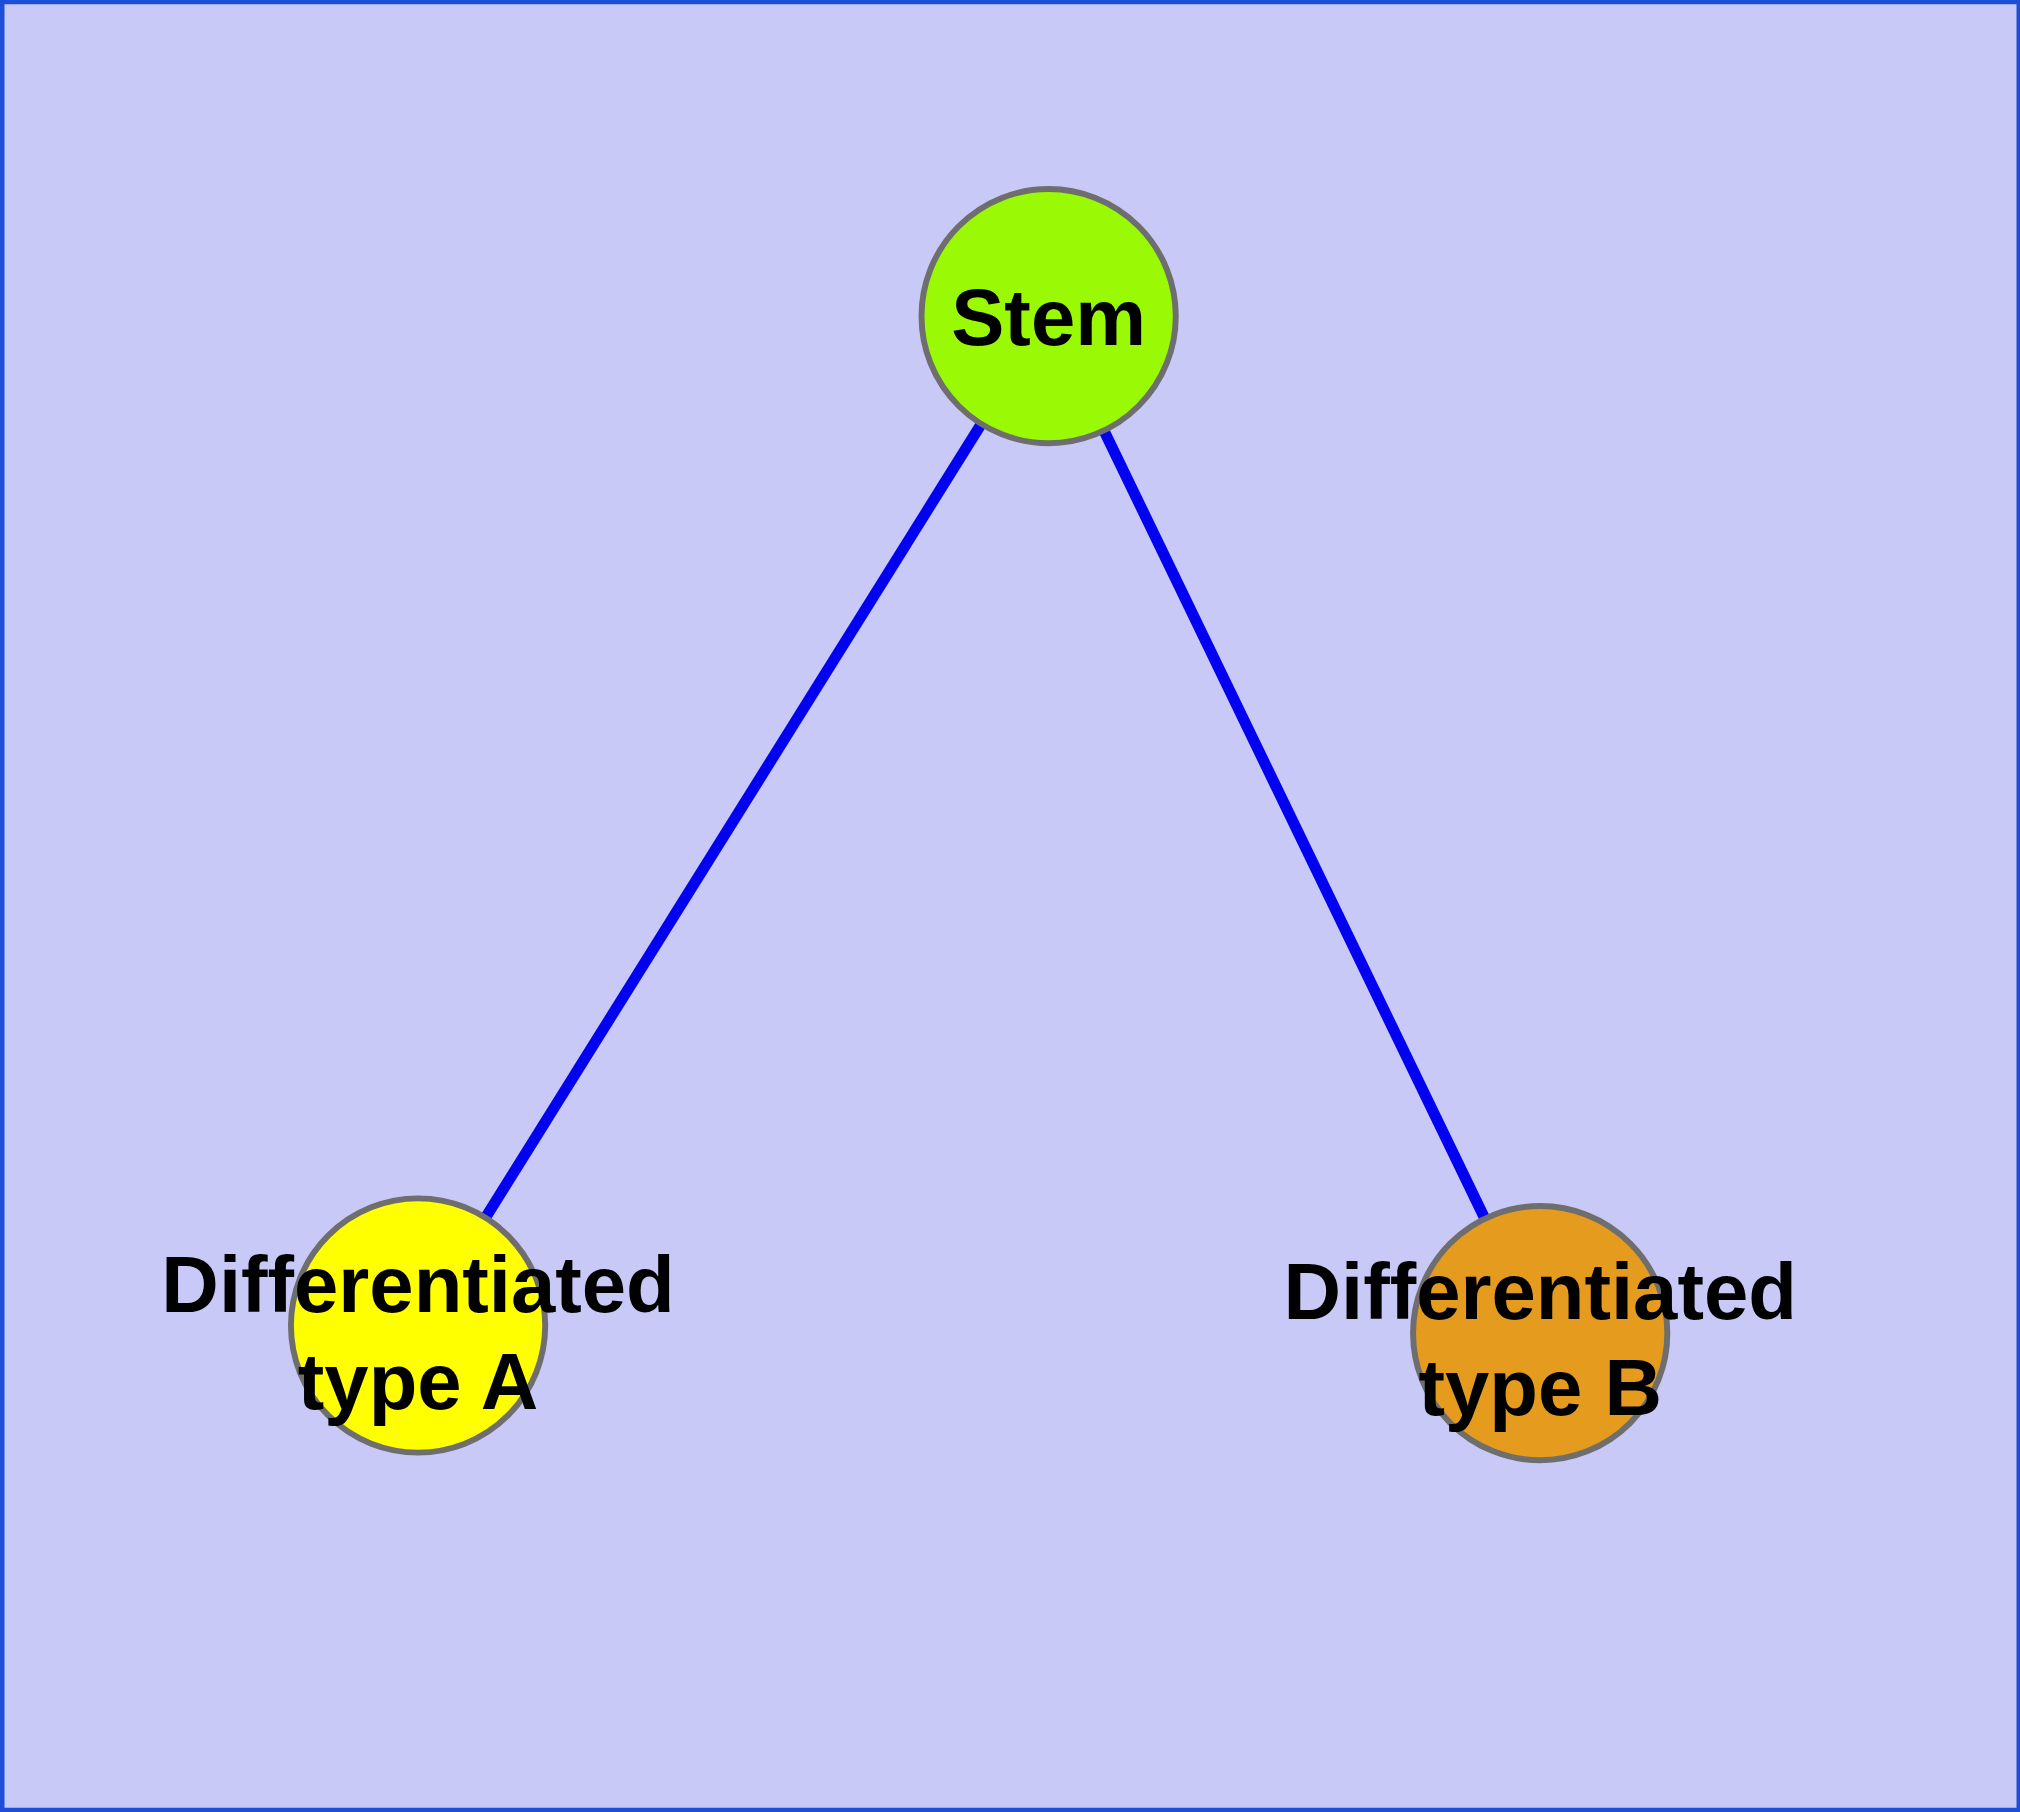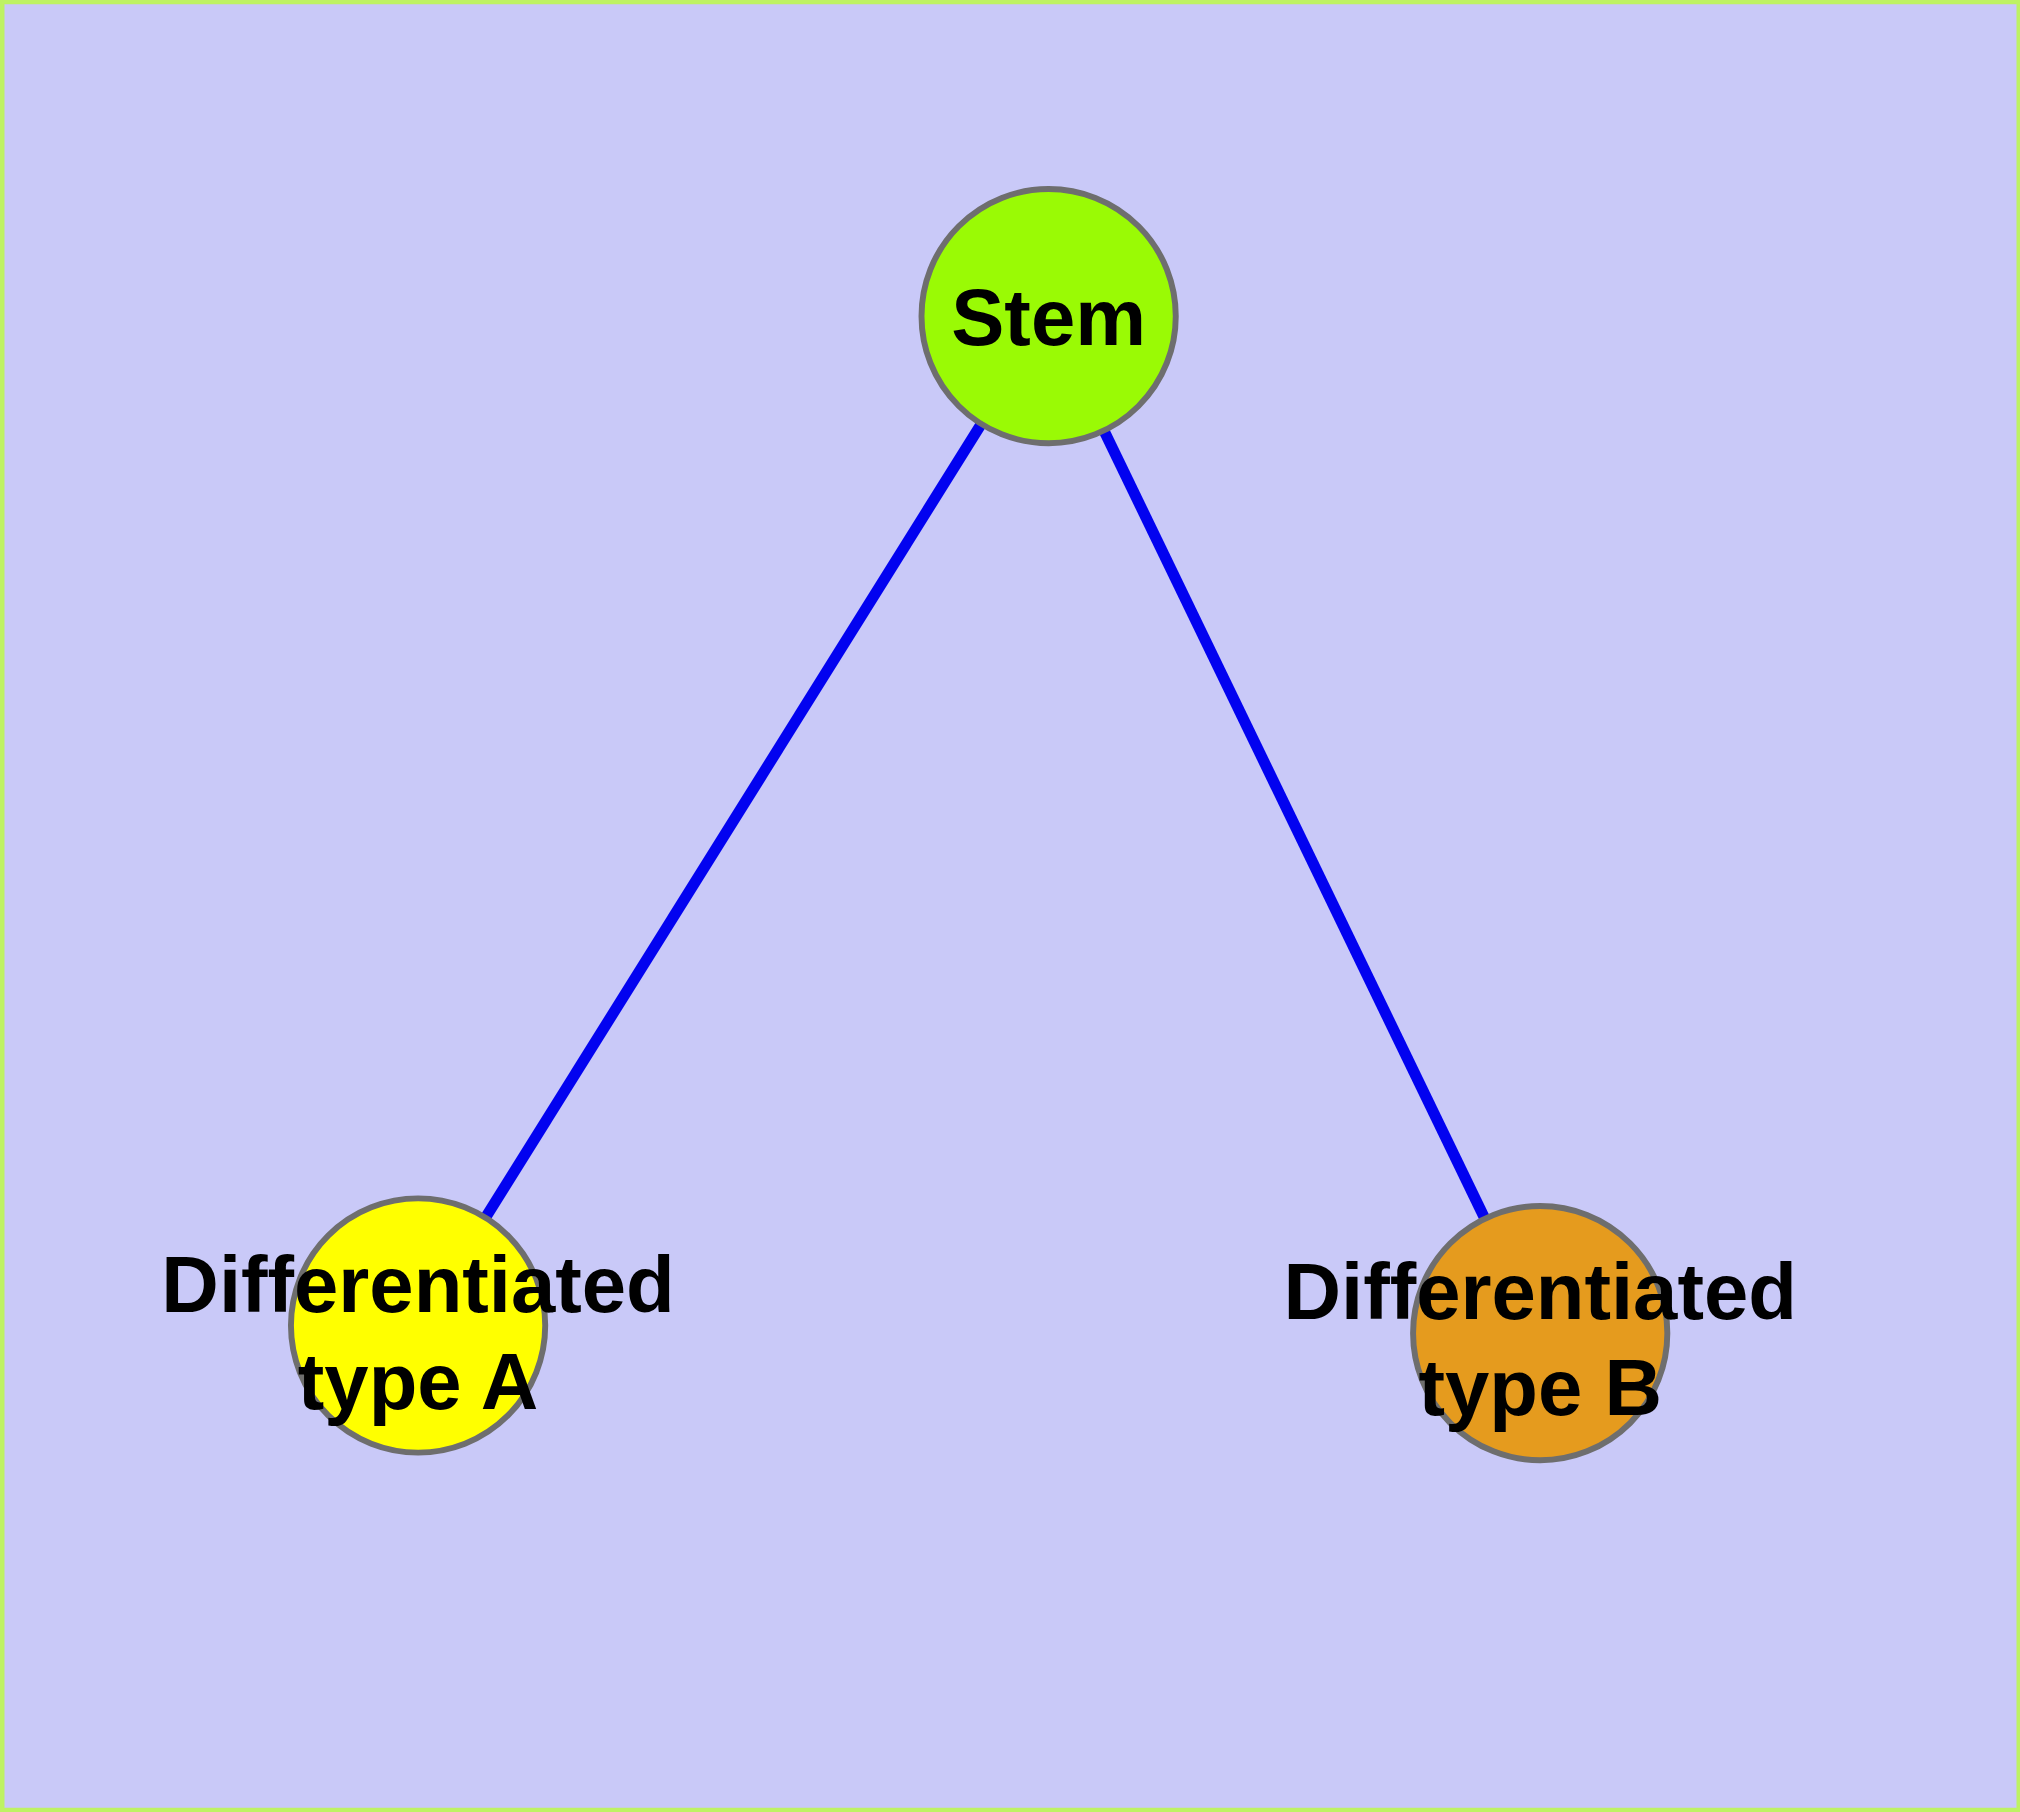--- a/index.html
+++ b/index.html
@@ -4,21 +4,21 @@
 <style>
   html, body {
     margin: 0;
     padding: 0;
     background: #ffffff;
   }
   .stage {
     position: relative;
     width: 2021px;
     height: 1812px;
-    background: #bef264;
+    background: #1d4ed8;
     overflow: hidden;
     font-family: "Liberation Sans", "DejaVu Sans", sans-serif;
   }
   svg.diagram {
     position: absolute;
     left: 0;
     top: 0;
     width: 2021px;
     height: 1812px;
     display: block;

